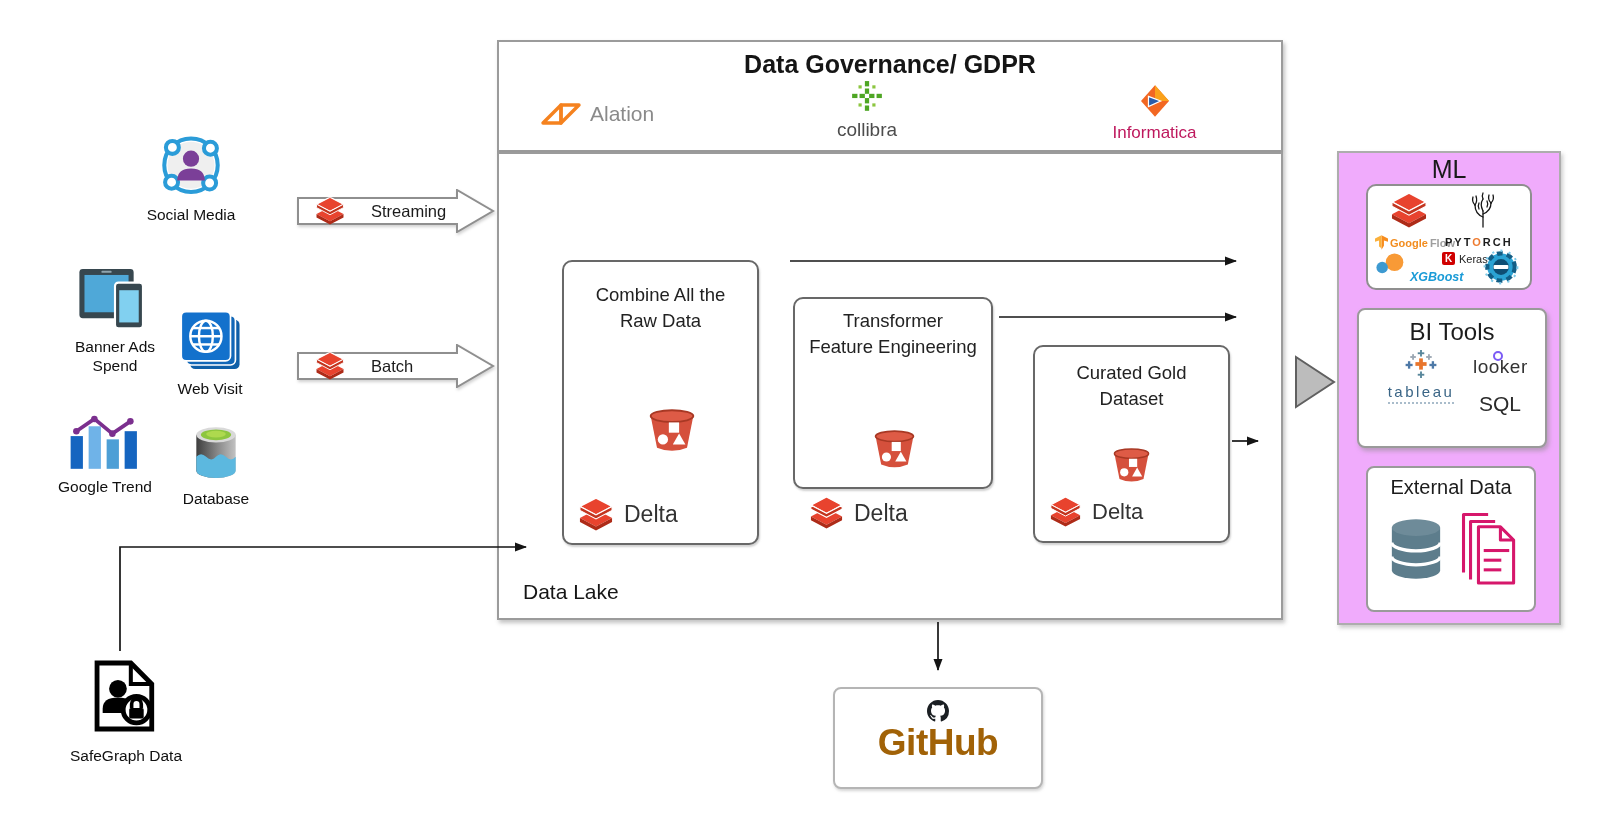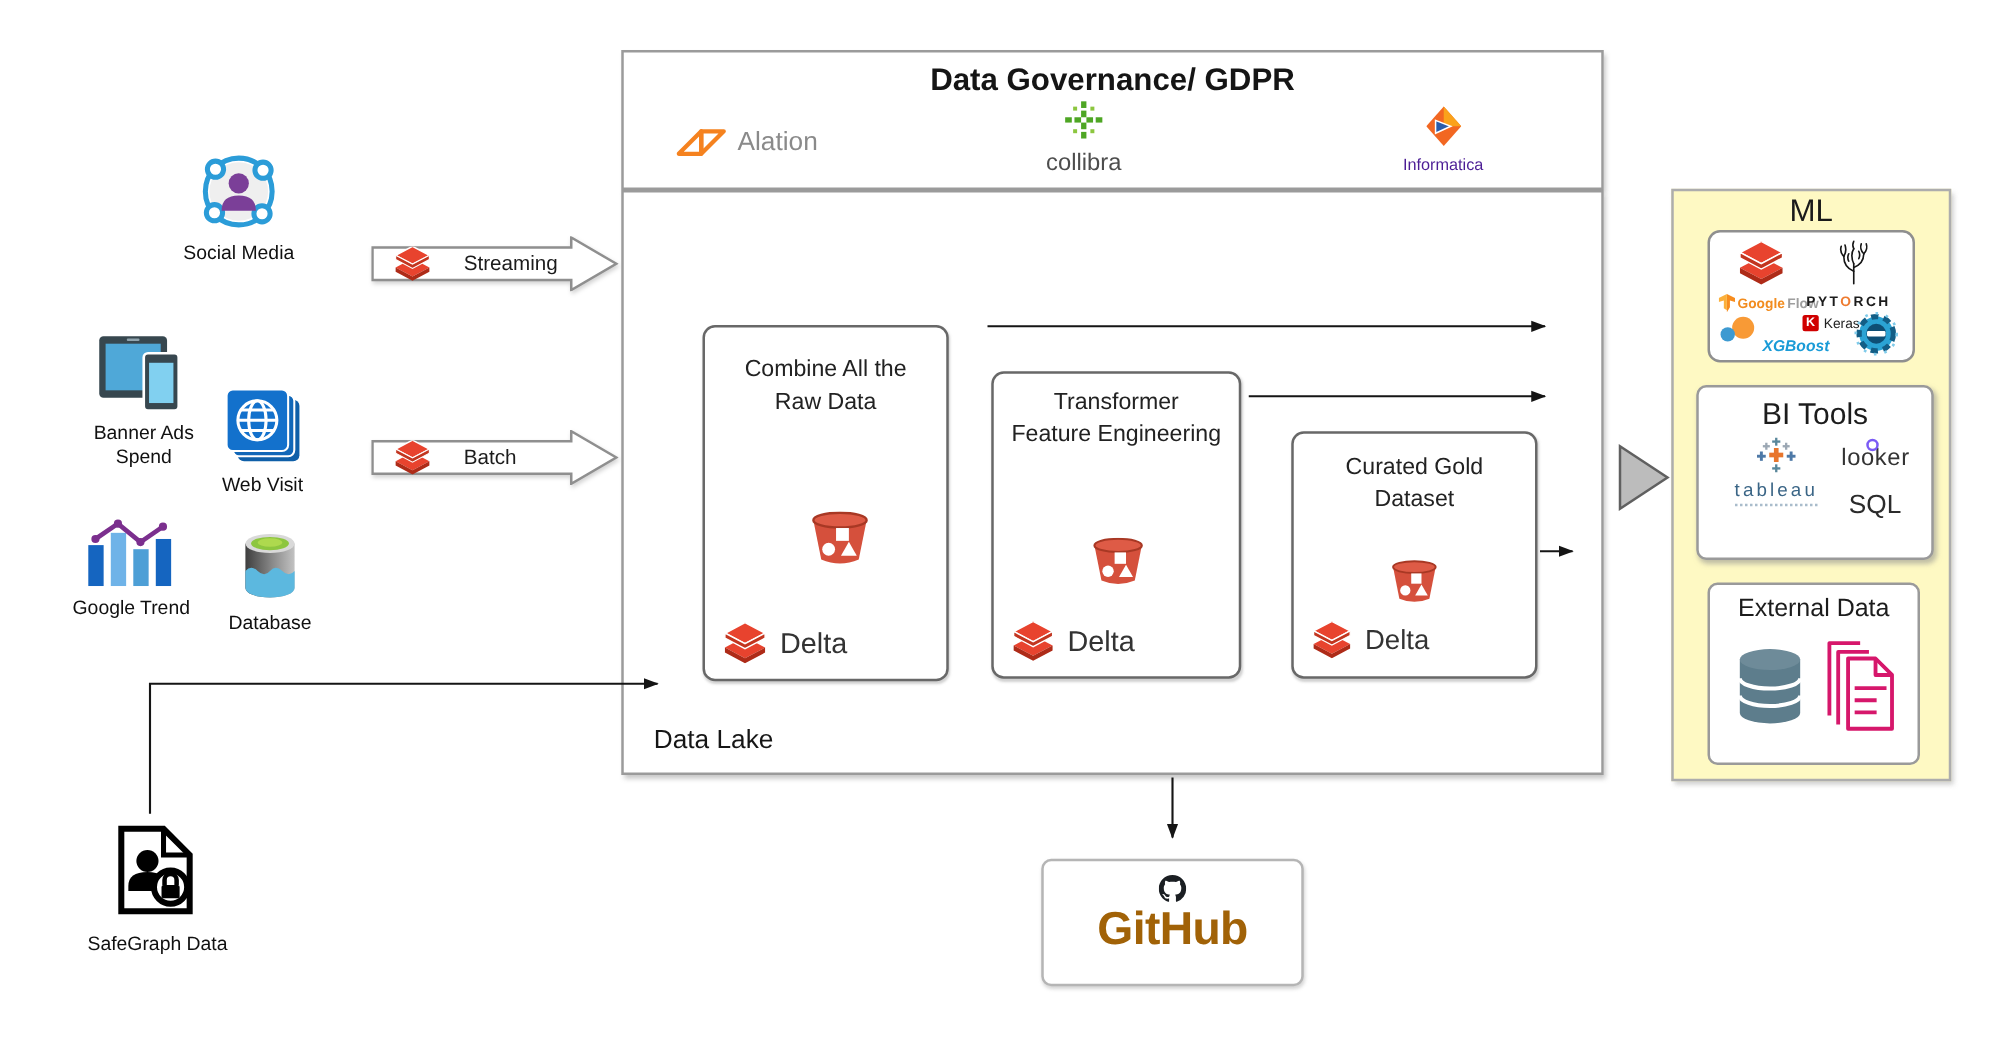--- a/index.html
+++ b/index.html
@@ -15,21 +15,21 @@
   .flow .content span{font-size:16.5px;color:#1b1b1b;}
   .bigbox{position:absolute;background:#fff;border:2px solid #9b9b9b;box-shadow:2px 3px 4px rgba(125,125,125,.45);box-sizing:border-box;}
   .gov-title{position:absolute;top:8px;left:0;width:100%;text-align:center;font-size:25px;font-weight:600;color:#151515;}
   .vendor{position:absolute;text-align:center;}
   .stage{position:absolute;background:#fff;border:2px solid #686868;border-radius:10px;
          box-shadow:1px 2px 2px rgba(140,140,140,.4);box-sizing:border-box;}
   .stage .t{text-align:center;font-size:18.5px;line-height:26px;color:#222;}
   .delta-row{position:absolute;display:flex;align-items:center;gap:10px;}
   .delta-row .dtxt{font-size:23px;color:#333;}
   .lake-label{position:absolute;left:24px;bottom:14px;font-size:21px;color:#161616;}
-  .panel{position:absolute;background:#fef9c3;border:2px solid #adadad;box-shadow:2px 3px 4px rgba(130,130,130,.4);box-sizing:border-box;}
+  .panel{position:absolute;background:#f0abfc;border:2px solid #adadad;box-shadow:2px 3px 4px rgba(130,130,130,.4);box-sizing:border-box;}
   .panel-title{position:absolute;top:2px;left:0;width:100%;text-align:center;font-size:25px;color:#1a1a1a;}
   .innerbox{position:absolute;background:#fff;box-sizing:border-box;}
   .mlbox{border:2px solid #8f8f8f;border-radius:10px;}
   .bibox{border:2px solid #9a9a9a;border-radius:8px;box-shadow:2px 3px 4px rgba(140,140,140,.55);}
   .extbox{border:2px solid #9a9a9a;border-radius:8px;}
   .box-title{position:absolute;left:0;width:100%;text-align:center;color:#1c1c1c;}
   .mini{position:absolute;white-space:nowrap;}
   .tfword b{font-weight:700;font-size:11px;color:#F28C1E;}
   .tfword i{font-style:normal;font-weight:700;font-size:11px;color:#9e9e9e;}
   .ptword{font-size:11px;font-weight:700;letter-spacing:2px;color:#1c1c1c;}
@@ -71,21 +71,21 @@
     <linearGradient id="dbgrad" x1="0" y1="0" x2="1" y2="0">
       <stop offset="0" stop-color="#3E3E3E"></stop>
         <stop offset="0.55" stop-color="#8A8A8A"></stop>
         <stop offset="1" stop-color="#C2C2C2"></stop>
     </linearGradient>
   </defs>
 </svg>
 
 <div class="canvas">
 
-  <div class="src" style="left:128px;top:120px;width:126px;text-align:center;">
+  <div class="src" style="left:128px;top:132px;width:126px;text-align:center;">
     <svg width="68" height="68" viewBox="0 0 84 84">
       <circle cx="42" cy="41" r="29" fill="#EFEFEF"></circle>
       <circle cx="42" cy="41" r="33" stroke="#2B9CD8" stroke-width="5" fill="none"></circle>
       <circle cx="19" cy="19" r="8" fill="#fff" stroke="#2B9CD8" stroke-width="5"></circle>
       <circle cx="66" cy="20" r="8" fill="#fff" stroke="#2B9CD8" stroke-width="5"></circle>
       <circle cx="18" cy="62" r="8" fill="#fff" stroke="#2B9CD8" stroke-width="5"></circle>
       <circle cx="65" cy="63" r="8" fill="#fff" stroke="#2B9CD8" stroke-width="5"></circle>
       <circle cx="42" cy="33" r="10" fill="#7B3F98"></circle>
       <path d="M25,60 q0,-15 17,-15 q17,0 17,15 z" fill="#7B3F98"></path>
     </svg>
@@ -214,21 +214,21 @@
         </g>
       </svg>
       <div style="font-size:19px;color:#4d4d4d;margin-top:1px;">collibra</div>
     </div>
     <div class="vendor" style="left:598px;top:42px;width:115px;">
       <svg width="28" height="34" viewBox="0 0 30 34">
         <polygon points="15,0 30,17 15,34 0,17" fill="#F26722"></polygon>
         <polygon points="15,0 30,17 15,17" fill="#FAA21B"></polygon>
         <polygon points="8,12 21,17 8,23" fill="#2A5CAA" stroke="#fff" stroke-width="1.3"></polygon>
       </svg>
-      <div style="font-size:13px;color:#4c1d95;margin-top:1px;">Informatica</div>
+      <div style="font-size:17px;color:#be185d;margin-top:1px;">Informatica</div>
     </div>
   </div>
 
   <div class="bigbox" style="left:497px;top:152px;width:786px;height:468px;">
     <div class="lake-label">Data Lake</div>
   </div>
 
   <div class="stage" style="left:549px;top:260px;width:197px;height:285px;margin-left:13px;">
     <div class="t" style="margin-top:20px;">
       <div>Combine All the</div>
@@ -238,21 +238,21 @@
         <use href="#sym-bucket" width="60" height="57"></use>
       </svg>
     <div class="delta-row" style="left:14px;top:236px;">
       <svg width="36" height="33" viewBox="0 0 40 37">
           <use href="#sym-dbx" width="40" height="37"></use>
         </svg>
       <span class="dtxt">Delta</span>
     </div>
   </div>
 
-  <div class="stage" style="left:793px;top:297px;width:200px;height:246px;">
+  <div class="stage" style="left:793px;top:297px;width:200px;height:192px;">
     <div class="t" style="margin-top:9px;">
       <div>Transformer</div>
       <div>Feature Engineering</div>
     </div>
     <svg class="abs" style="left:78px;top:131px;" width="43" height="40" viewBox="0 0 60 57">
         <use href="#sym-bucket" width="60" height="57"></use>
       </svg>
     <div class="delta-row" style="left:14px;top:198px;">
       <svg width="35" height="32" viewBox="0 0 40 37">
           <use href="#sym-dbx" width="40" height="37"></use>

